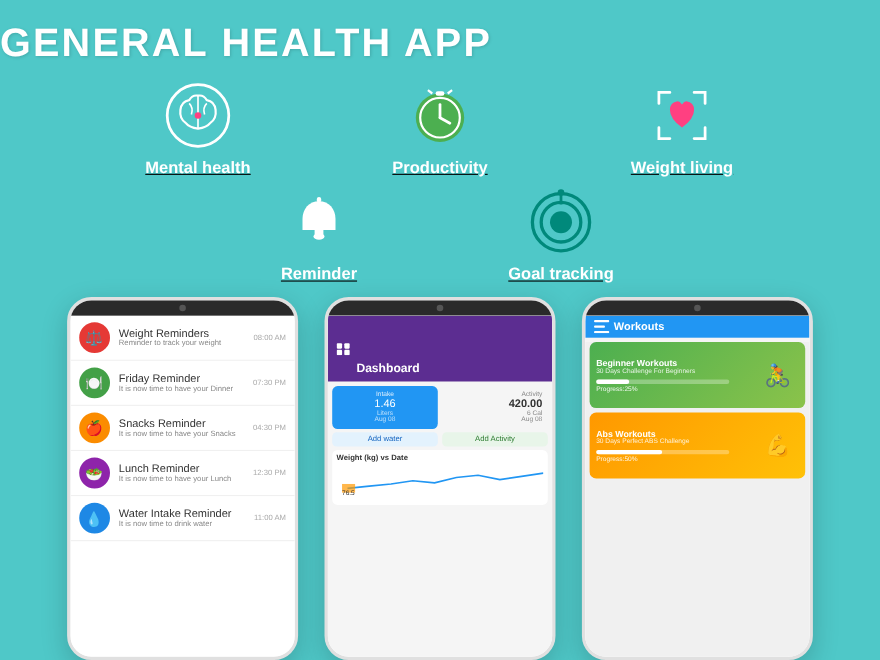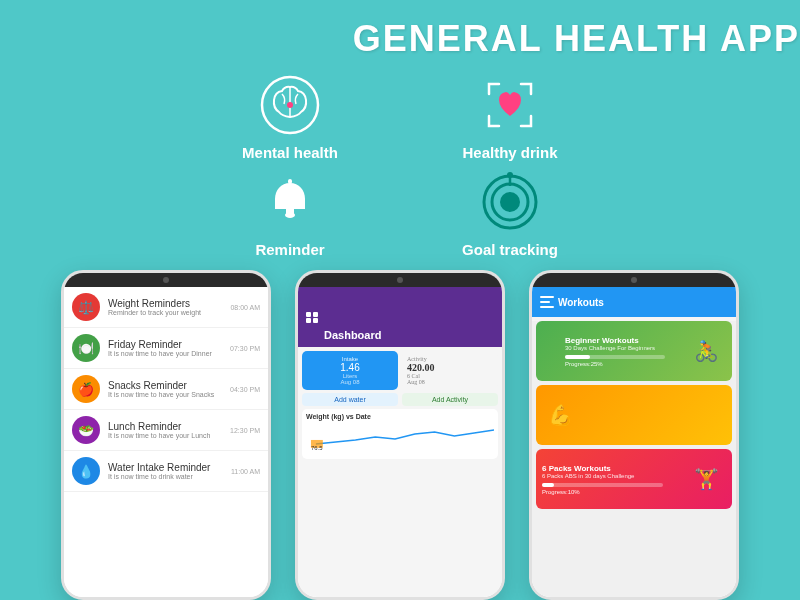--- a/index.html
+++ b/index.html
@@ -7,21 +7,21 @@
       width: 800px;
       height: 600px;
       background-color: #4FC8C8;
       font-family: 'Arial', sans-serif;
       overflow: hidden;
       position: relative;
     }
 
     
     .header {
-      text-align: right;
+      text-align: left;
       padding: 18px 0 10px;
     }
     .header h1 {
       color: white;
       font-size: 36px;
       font-weight: 900;
       letter-spacing: 2px;
       text-shadow: 1px 1px 3px rgba(0,0,0,0.15);
     }
 
@@ -37,20 +37,21 @@
       display: flex;
       justify-content: center;
       gap: 60px;
       margin-bottom: 6px;
     }
     .feature-item {
       display: flex;
       flex-direction: column;
       align-items: center;
       width: 160px;
+      text-decoration: underline;
     }
     .feature-icon {
       width: 70px;
       height: 70px;
       display: flex;
       align-items: center;
       justify-content: center;
       margin-bottom: 4px;
     }
     .feature-label {
@@ -151,34 +152,34 @@
     .phone2-title { color: white; font-size: 11px; font-weight: bold; margin-top: 36px; }
     .phone2-body { background: #f5f5f5; padding: 4px; }
 
     
     .phone3-header {
       background: #2196F3;
       padding: 4px 8px;
       display: flex;
       align-items: center;
       gap: 4px;
-      height: 30px;
+      height: 20px;
     }
     .phone3-title { color: white; font-size: 10px; font-weight: bold; }
     .workout-list { background: #f0f0f0; height: 100%; }
     .workout-item {
       margin: 4px;
       border-radius: 6px;
       overflow: hidden;
       height: 60px;
       position: relative;
       display: flex;
       align-items: center;
     }
-    .workout-bg-beginner { background: linear-gradient(135deg, #4CAF50, #8BC34A); padding-left: 23px; }
+    .workout-bg-beginner { background: linear-gradient(135deg, #4CAF50, #8BC34A); }
     .workout-bg-abs { background: linear-gradient(135deg, #FF9800, #FFC107); }
     .workout-bg-packs { background: linear-gradient(135deg, #F44336, #E91E63); }
     .workout-info { padding: 6px; flex: 1; }
     .workout-name { color: white; font-size: 8px; font-weight: bold; }
     .workout-sub { color: rgba(255,255,255,0.85); font-size: 6px; }
     .workout-progress-bar {
       background: rgba(255,255,255,0.3);
       height: 4px;
       border-radius: 2px;
       margin-top: 4px;
@@ -220,34 +221,50 @@
           <path d="M20 38 Q14 34 15 26 Q16 18 23 17 Q26 12 31 13 Q36 12 39 17 Q46 18 47 26 Q48 34 42 38 Q39 42 31 43 Q23 42 20 38Z" fill="none" stroke="white" stroke-width="2"></path>
           <path d="M31 13 L31 43" stroke="white" stroke-width="1.5"></path>
           <path d="M23 20 Q27 24 25 30" stroke="white" stroke-width="1.5" fill="none"></path>
           <path d="M39 20 Q35 24 37 30" stroke="white" stroke-width="1.5" fill="none"></path>
           <circle cx="31" cy="31" r="3" fill="#FF4081"></circle>
         </svg>
       </div>
       <span class="feature-label">Mental health</span>
     </div>
 
+    <div class="feature-item">
+      <div class="feature-icon">
+        <svg width="62" height="62" viewBox="0 0 62 62">
+          <circle cx="31" cy="33" r="22" fill="#4CAF50" stroke="none"></circle>
+          <circle cx="31" cy="33" r="18" fill="none" stroke="white" stroke-width="2"></circle>
+
+          <line x1="31" y1="33" x2="31" y2="21" stroke="white" stroke-width="2.5" stroke-linecap="round"></line>
+          <line x1="31" y1="33" x2="40" y2="38" stroke="white" stroke-width="2.5" stroke-linecap="round"></line>
+
+          <rect x="27" y="9" width="8" height="4" rx="2" fill="white"></rect>
+          <line x1="24" y1="11" x2="20" y2="8" stroke="white" stroke-width="2"></line>
+          <line x1="38" y1="11" x2="42" y2="8" stroke="white" stroke-width="2"></line>
+        </svg>
+      </div>
+      <span class="feature-label">Productivity</span>
+    </div>
 
     <div class="feature-item">
       <div class="feature-icon">
         <svg width="62" height="62" viewBox="0 0 62 62">
 
           <path d="M10 20 L10 10 L20 10" fill="none" stroke="white" stroke-width="2.5" stroke-linecap="round"></path>
           <path d="M52 20 L52 10 L42 10" fill="none" stroke="white" stroke-width="2.5" stroke-linecap="round"></path>
           <path d="M10 42 L10 52 L20 52" fill="none" stroke="white" stroke-width="2.5" stroke-linecap="round"></path>
           <path d="M52 42 L52 52 L42 52" fill="none" stroke="white" stroke-width="2.5" stroke-linecap="round"></path>
 
           <path d="M31 42 Q20 34 20 26 Q20 19 27 18 Q29 18 31 21 Q33 18 35 18 Q42 19 42 26 Q42 34 31 42Z" fill="#FF4081"></path>
         </svg>
       </div>
-      <span class="feature-label">Healthy drink</span>
+      <span class="feature-label">Weight living</span>
     </div>
   </div>
 
   <div class="features-row">
 
     <div class="feature-item">
       <div class="feature-icon">
         <svg width="62" height="62" viewBox="0 0 62 62">
 
           <path d="M31 12 Q31 12 31 12 C22 12 16 19 16 28 L16 38 L46 38 L46 28 C46 19 40 12 31 12Z" fill="white"></path>
@@ -345,21 +362,21 @@
       </div>
       <div class="phone2-body">
 
         <div style="display:flex;gap:4px;margin-bottom:3px;">
           <div style="flex:1;background:#2196F3;border-radius:5px;padding:5px;text-align:center;">
             <div style="font-size:6px;color:rgba(255,255,255,0.85);">Intake</div>
             <div style="font-size:10px;font-weight:normal;color:white;">1.46</div>
             <div style="font-size:6px;color:rgba(255,255,255,0.7);">Liters</div>
             <div style="font-size:6px;color:rgba(255,255,255,0.7);">Aug 08</div>
           </div>
-          <div style="flex:1;background:#f5f5f5;border-radius:5px;padding:5px;text-align:left;font-family:Liberation Serif, serif;">
+          <div style="flex:1;background:#f5f5f5;border-radius:5px;padding:5px;text-align:right;">
             <div style="font-size:6px;color:#888;">Activity</div>
             <div style="font-size:10px;font-weight:bold;color:#333;">420.00</div>
             <div style="font-size:6px;color:#888;">6 Cal</div>
             <div style="font-size:6px;color:#888;">Aug 08</div>
           </div>
         </div>
         <div style="display:flex;gap:4px;margin-bottom:3px;">
           <div style="flex:1;background:#e3f2fd;border-radius:4px;padding:3px 6px;text-align:center;font-size:7px;color:#1565C0;cursor:pointer;">Add water</div>
           <div style="flex:1;background:#e8f5e9;border-radius:4px;padding:3px 6px;text-align:center;font-size:7px;color:#2E7D32;cursor:pointer;">Add Activity</div>
         </div>
@@ -394,30 +411,27 @@
       <div class="workout-name">Beginner Workouts</div>
       <div class="workout-sub">30 Days Challenge For Beginners</div>
       <div class="workout-progress-bar">
         <div class="workout-progress-fill" style="width:25%"></div>
       </div>
       <div style="color:rgba(255,255,255,0.9);font-size:6px;margin-top:2px;">Progress:25%</div>
     </div>
     <div class="workout-img">🚴</div>
   </div>
           <div class="workout-item workout-bg-abs">
+    <div class="workout-info">
+      <div class="workout-name">Abs Workouts</div>
+      <div class="workout-sub">30 Days Perfect ABS Challenge</div>
+      <div class="workout-progress-bar">
+        <div class="workout-progress-fill" style="width:50%"></div>
+      </div>
+      <div style="color:rgba(255,255,255,0.9);font-size:6px;margin-top:2px;">Progress:50%</div>
+    </div>
     <div class="workout-img">💪</div>
   </div>
-          <div class="workout-item workout-bg-packs">
-    <div class="workout-info">
-      <div class="workout-name">6 Packs Workouts</div>
-      <div class="workout-sub">6 Packs ABS in 30 days Challenge</div>
-      <div class="workout-progress-bar">
-        <div class="workout-progress-fill" style="width:10%"></div>
-      </div>
-      <div style="color:rgba(255,255,255,0.9);font-size:6px;margin-top:2px;">Progress:10%</div>
-    </div>
-    <div class="workout-img">🏋️</div>
-  </div>
         </div>
     </div>
   </div>
 
 </div>
 
 </body></html>

